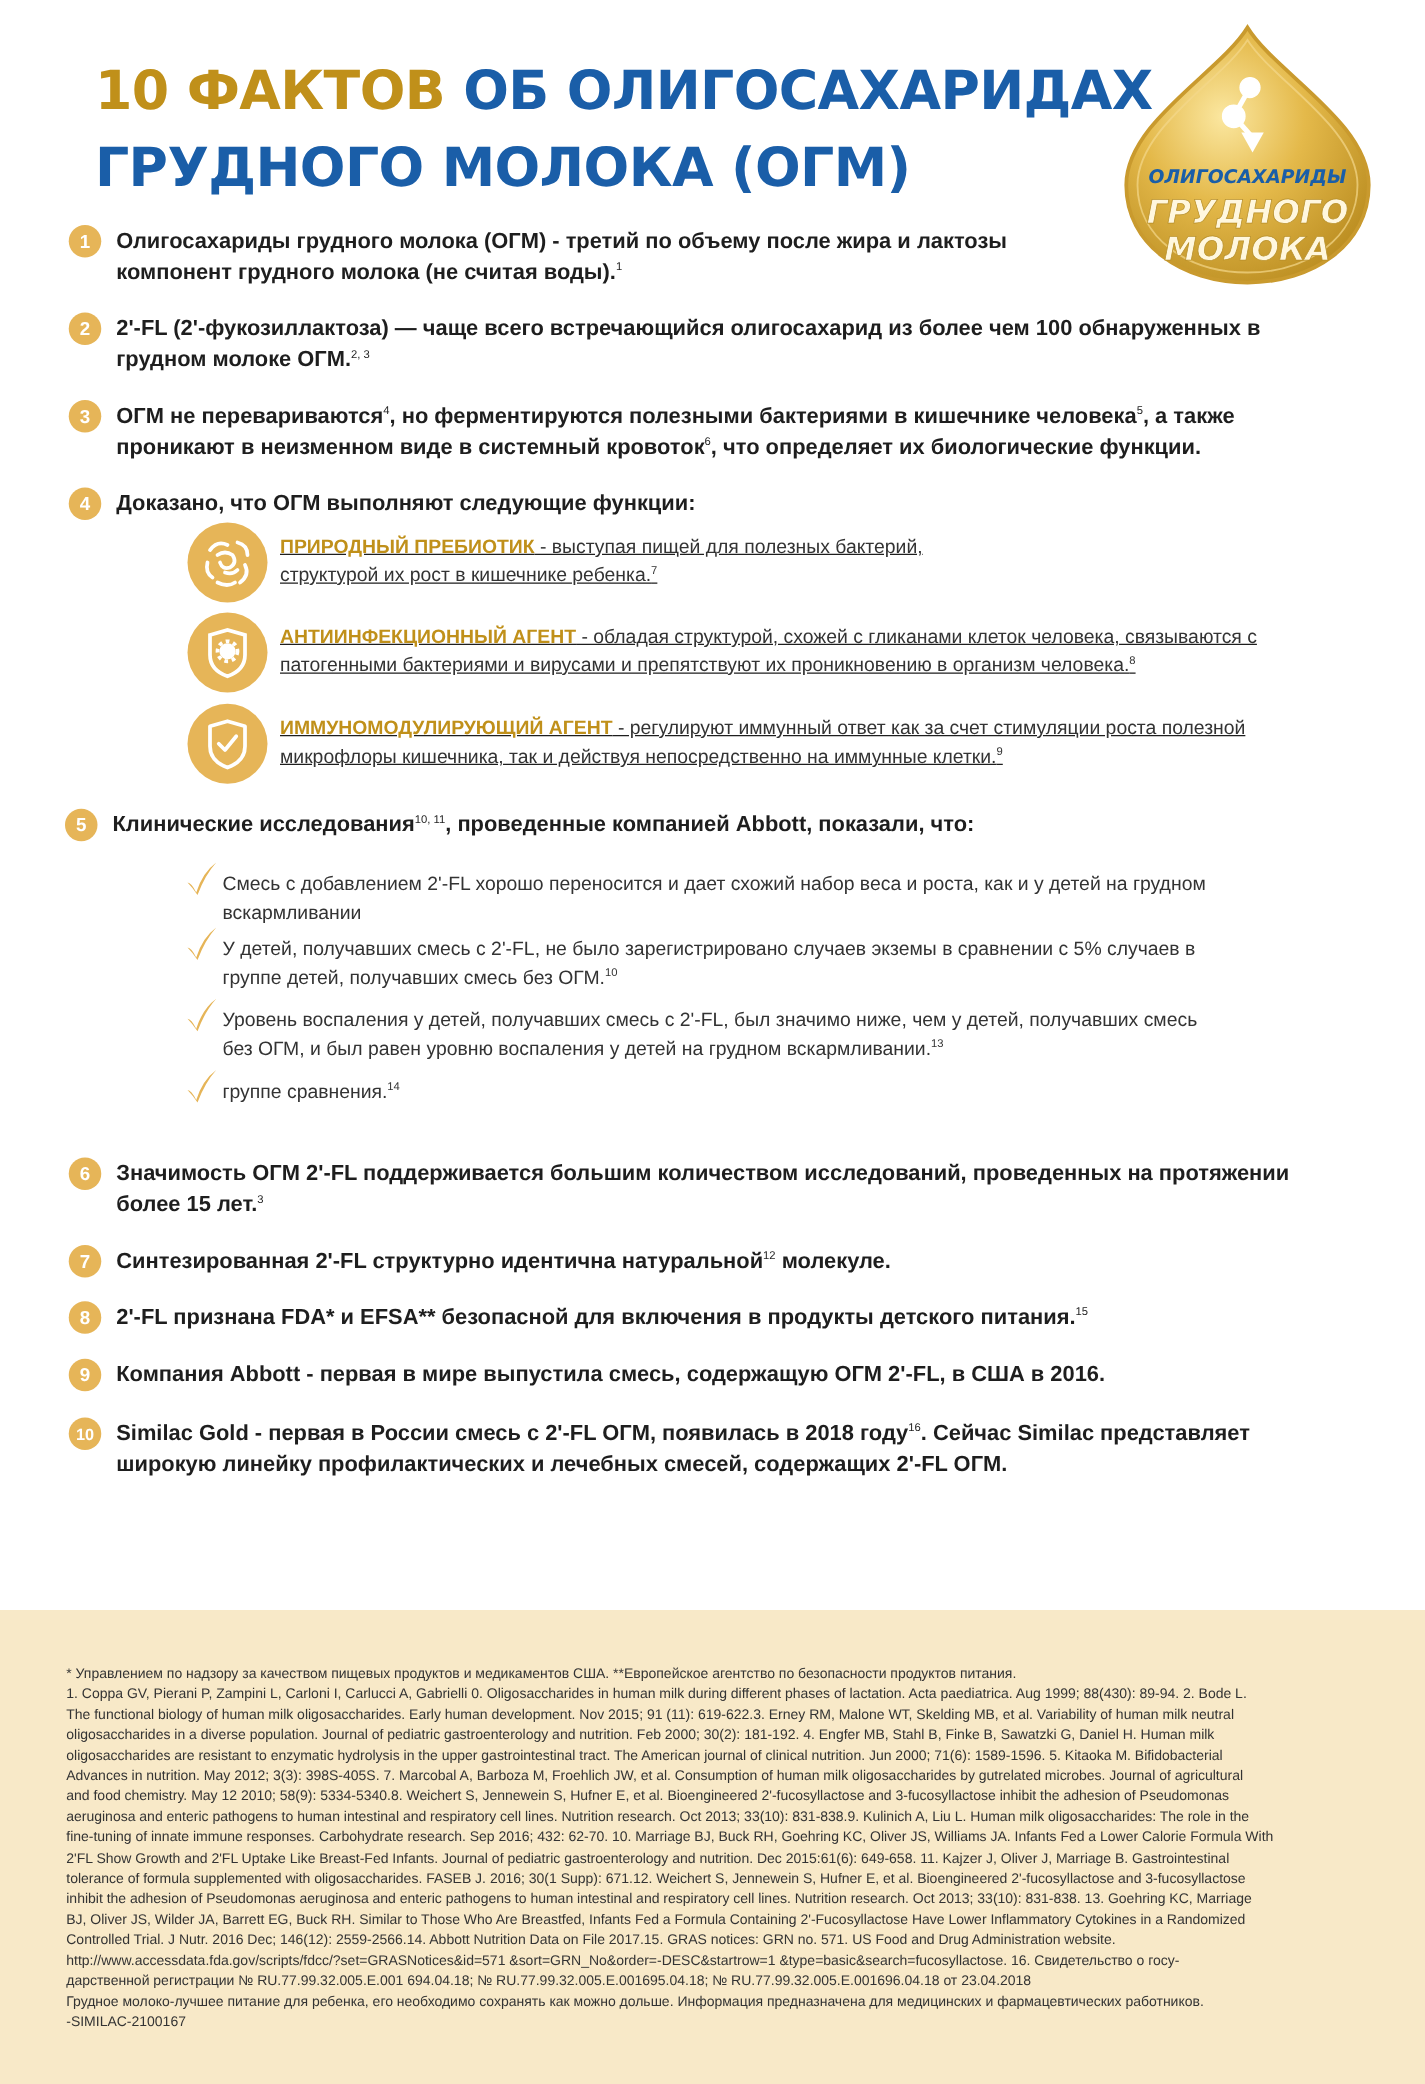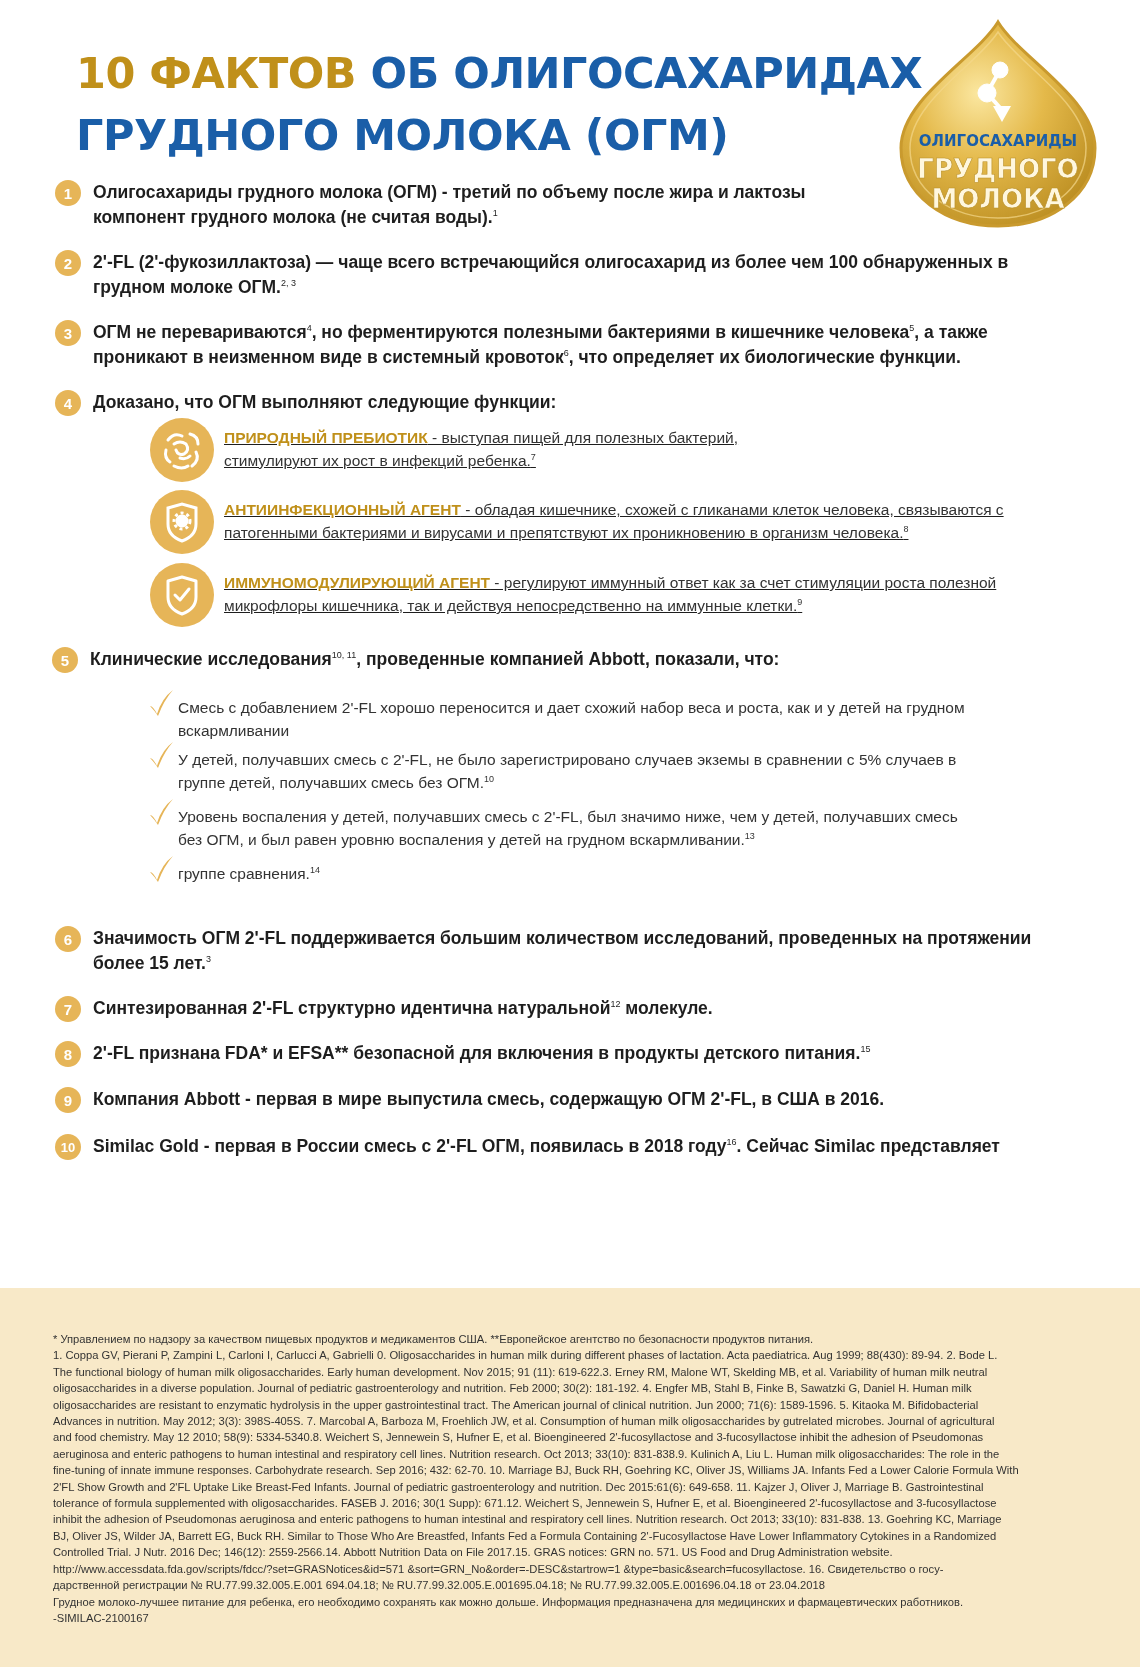--- a/index.html
+++ b/index.html
@@ -3,21 +3,21 @@
 <meta charset="utf-8">
 <style>
   * { box-sizing: border-box; margin: 0; padding: 0; }
   html, body { width: 1140px; height: 1667px; background: #ffffff; overflow: hidden; }
   body { font-family: "Liberation Sans", "DejaVu Sans", sans-serif; color: #1e1e1e; position: relative; }
 
   .title { position: absolute; left: 55px; top: 42px; font-family: "DejaVu Sans", sans-serif; font-weight: bold; font-size: 43px; line-height: 62px; letter-spacing: -0.5px; margin-left: 21px; }
   .title .gold { color: #c0901a; }
   .title .blue { color: #1a5ea8; }
 
-  .badge { position: absolute; left: 890px; top: 18px; width: 216px; height: 210px; }
+  .badge { position: absolute; left: 890px; top: 18px; width: 216px; height: 210px; font-style: italic; }
   .badge svg { width: 100%; height: 100%; }
 
   .fact { position: absolute; left: 55px; display: flex; align-items: flex-start; }
   .num { flex: 0 0 26px; width: 26px; height: 26px; border-radius: 50%; background: #e6b558; color: #fff; font-size: 15px; font-weight: bold; display: flex; align-items: center; justify-content: center; margin-top: 0px; margin-right: 12px; }
   .num.small { font-size: 13px; }
   .ftext { font-weight: bold; font-size: 17.5px; line-height: 25px; color: #1e1e1e; }
   sup { font-size: 9px; vertical-align: super; line-height: 0; font-weight: normal; }
 
   .func { position: absolute; left: 150px; display: flex; align-items: flex-start; text-decoration: underline; }
   .func-icon { flex: 0 0 64px; width: 64px; height: 64px; border-radius: 50%; background: #e6b558; margin-right: 10px; display: flex; align-items: center; justify-content: center; }
@@ -100,34 +100,34 @@
       <path d="M30 6 Q38 8 38 16"></path>
       <path d="M6 22 Q4 30 10 34"></path>
       <path d="M36 24 Q40 32 32 38"></path>
       <path d="M14 38 Q22 42 28 38"></path>
       <path d="M14 16 Q20 12 26 16 Q30 22 24 26 Q18 28 16 22"></path>
       <path d="M20 30 Q26 32 30 28"></path>
     </svg>
   </div>
   <div class="func-text">
     <div><span class="hl">ПРИРОДНЫЙ ПРЕБИОТИК</span><span> - выступая пищей для полезных бактерий,</span></div>
-    <div><span>стимулируют их рост в инфекций ребенка.</span><sup>7</sup></div>
+    <div><span>структурой их рост в кишечнике ребенка.</span><sup>7</sup></div>
   </div>
 </div>
 
 <div class="func" style="top:490px;">
   <div class="func-icon">
     <svg width="40" height="44" viewBox="0 0 40 44" fill="none" stroke="#fff" stroke-width="3">
       <path d="M6 8 L20 4 L34 8 L34 24 Q34 36 20 41 Q6 36 6 24 Z"></path>
       <circle cx="20" cy="21" r="5" fill="#fff"></circle>
       <circle cx="20" cy="21" r="8" stroke-dasharray="3 3"></circle>
     </svg>
   </div>
   <div class="func-text">
-    <div><span class="hl">АНТИИНФЕКЦИОННЫЙ АГЕНТ</span><span> - обладая кишечнике, схожей с гликанами клеток человека, связываются с</span></div>
+    <div><span class="hl">АНТИИНФЕКЦИОННЫЙ АГЕНТ</span><span> - обладая структурой, схожей с гликанами клеток человека, связываются с</span></div>
     <div><span>патогенными бактериями и вирусами и препятствуют их проникновению в организм человека.</span><sup>8</sup></div>
   </div>
 </div>
 
 <div class="func" style="top:563px;">
   <div class="func-icon">
     <svg width="40" height="44" viewBox="0 0 40 44" fill="none" stroke="#fff" stroke-width="3" stroke-linejoin="round" stroke-linecap="round">
       <path d="M6 8 L20 4 L34 8 L34 24 Q34 36 20 41 Q6 36 6 24 Z"></path>
       <path d="M13 22 L18 27 L27 16"></path>
     </svg>
@@ -205,20 +205,21 @@
 
 <div class="fact" style="top:1087px;">
   <div class="num">9</div>
   <div class="ftext">Компания Abbott - первая в мире выпустила смесь, содержащую ОГМ 2'-FL, в США в 2016.</div>
 </div>
 
 <div class="fact" style="top:1134px;">
   <div class="num small">10</div>
   <div class="ftext">
     <div><span>Similac Gold - первая в России смесь с 2'-FL ОГМ, появилась в 2018 году</span><sup>16</sup><span>. Сейчас Similac представляет</span></div>
+    <div>широкую линейку профилактических и лечебных смесей, содержащих 2'-FL ОГМ.</div>
   </div>
 </div>
 
 <div class="footer">
   <div class="foot-text">
     <p>* Управлением по надзору за качеством пищевых продуктов и медикаментов США. **Европейское агентство по безопасности продуктов питания.</p>
     <p>1. Coppa GV, Pierani P, Zampini L, Carloni I, Carlucci A, Gabrielli 0. Oligosaccharides in human milk during different phases of lactation. Acta paediatrica. Aug 1999; 88(430): 89-94. 2. Bode L.</p>
     <p>The functional biology of human milk oligosaccharides. Early human development. Nov 2015; 91 (11): 619-622.3. Erney RM, Malone WT, Skelding MB, et al. Variability of human milk neutral</p>
     <p>oligosaccharides in a diverse population. Journal of pediatric gastroenterology and nutrition. Feb 2000; 30(2): 181-192. 4. Engfer MB, Stahl B, Finke B, Sawatzki G, Daniel H. Human milk</p>
     <p>oligosaccharides are resistant to enzymatic hydrolysis in the upper gastrointestinal tract. The American journal of clinical nutrition. Jun 2000; 71(6): 1589-1596. 5. Kitaoka M. Bifidobacterial</p>

